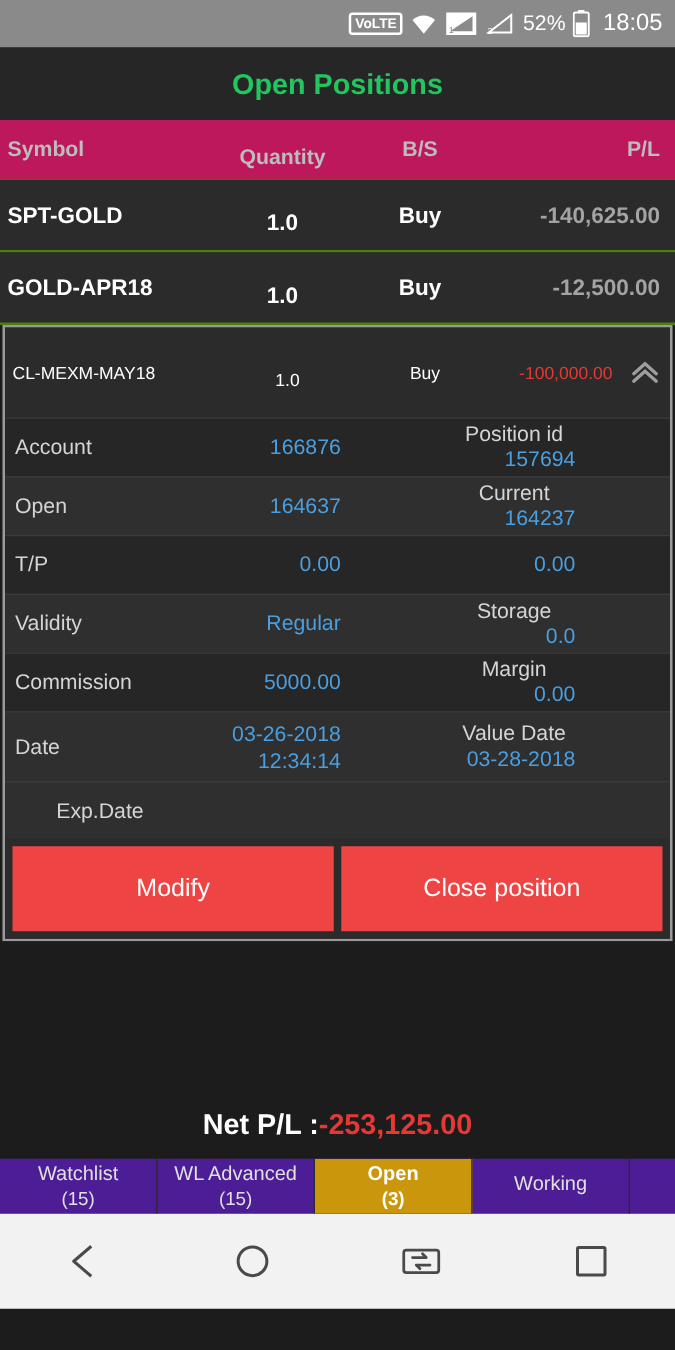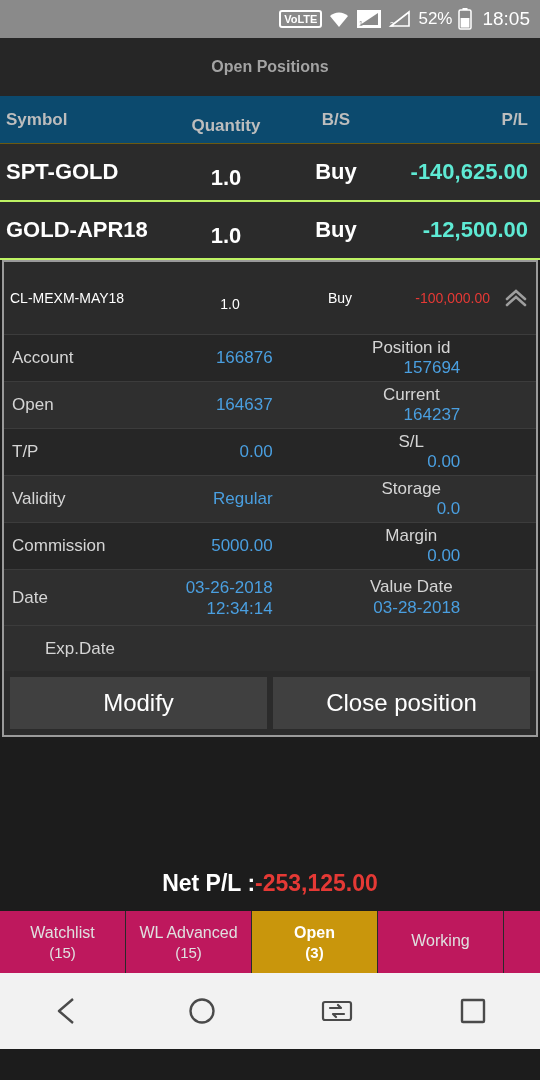--- a/index.html
+++ b/index.html
@@ -24,43 +24,43 @@
   .sb-icon { display: flex; align-items: center; }
   .batt-pct { font-size: 17px; font-weight: 500; }
   .clock { font-size: 19px; font-weight: 500; margin-left: 4px; }
 
   
   .titlebar {
     height: 58px; background: #262626;
     display: flex; align-items: center; justify-content: center;
   }
   .titlebar .t {
-    color: #a3a3a3; font-size: 16px; font-weight: bold;
+    color: #22c55e; font-size: 23px; font-weight: bold;
   }
 
   
   .hdr {
-    height: 48px; background: #0c4a6e;
+    height: 48px; background: #be185d;
     display: flex; align-items: center;
     border-bottom: 1px solid #6b5a12;
     color: #bdbdbd; font-size: 17px; font-weight: bold;
   }
   .c-sym  { width: 168px; padding-left: 6px; text-align: left; }
   .c-qty  { width: 116px; text-align: center; margin-top: 12px; }
   .c-bs   { width: 104px; text-align: center; }
   .c-pl   { flex: 1; text-align: right; padding-right: 12px; }
 
   
   .row {
     height: 58px; background: #2b2b2b;
     display: flex; align-items: center;
-    border-bottom: 2px solid #bef264;
-    color: #ffffff; font-size: 22px; font-weight: bold;
-  }
-  .row .c-pl { color: #5eead4; font-weight: bold; }
+    border-bottom: 2px solid #4d7c0f;
+    color: #ffffff; font-size: 18px; font-weight: bold;
+  }
+  .row .c-pl { color: #a3a3a3; font-weight: bold; }
 
   
   .card {
     border: 2px solid #9a9a9a;
     background: #2b2b2b;
     margin: 0 2px;
   }
   .card-head {
     display: flex; align-items: center; height: 72px;
     background: #2b2b2b; color: #ffffff;
@@ -86,38 +86,38 @@
   .g1 { width: 52%; display: flex; align-items: center; }
   .g2 { width: 48%; display: flex; align-items: center; flex-direction: column; }
   .g1 .dl { flex: 1; }  .g1 .dv { width: 120px; padding-right: 8px; }
   .g2 .dl { flex: 1; padding-left: 6px; }  .g2 .dv { width: 120px; padding-right: 8px; }
   .detail.date { height: 56px; }
   .detail.date .dv { line-height: 21px; }
   .detail.exp  { height: 46px; background: #2f2f2f; padding-left: 33px; }
 
   .btnrow { display: flex; gap: 6px; padding: 6px; background: #2b2b2b; }
   .btn {
-    flex: 1; height: 52px; background: #404040; border: none;
-    color: #ffffff; font-size: 24px;
+    flex: 1; height: 68px; background: #ef4444; border: none;
+    color: #ffffff; font-size: 20px;
     display: flex; align-items: center; justify-content: center;
     cursor: pointer;
   }
 
   
   .filler { background: #1c1c1c; }
   .netpl {
     height: 56px; display: flex; align-items: center; justify-content: center;
     background: #1c1c1c; font-size: 23px; font-weight: bold;
   }
   .netpl .lbl { color: #ffffff; }
   .netpl .val { color: #e53935; }
 
   
   .tabs {
-    height: 62px; display: flex; background: #be185d; overflow: hidden;
+    height: 44px; display: flex; background: #4c1d95; overflow: hidden;
   }
   .tab {
     min-width: 126px; flex: 0 0 auto;
     display: flex; flex-direction: column; align-items: center; justify-content: center;
     color: #e0e0e0; font-size: 16px; border-right: 1px solid #2a2a2a;
     cursor: pointer;
   }
   .tab .sub { font-size: 15px; margin-top: 2px; }
   .tab.active { background: #c9960c; color: #ffffff; font-weight: bold; }
 
@@ -219,21 +219,20 @@
         <span class="dl">Current</span>
         <span class="dv">164237</span>
       </span>
   </div>
   <div class="detail">
     <span class="g1">
         <span class="dl">T/P</span>
         <span class="dv">0.00</span>
       </span>
     <span class="g2">
-        <span class="dl">S/L</span>
         <span class="dv">0.00</span>
       </span>
   </div>
   <div class="detail">
     <span class="g1">
         <span class="dl">Validity</span>
         <span class="dv">Regular</span>
       </span>
     <span class="g2">
         <span class="dl">Storage</span>

